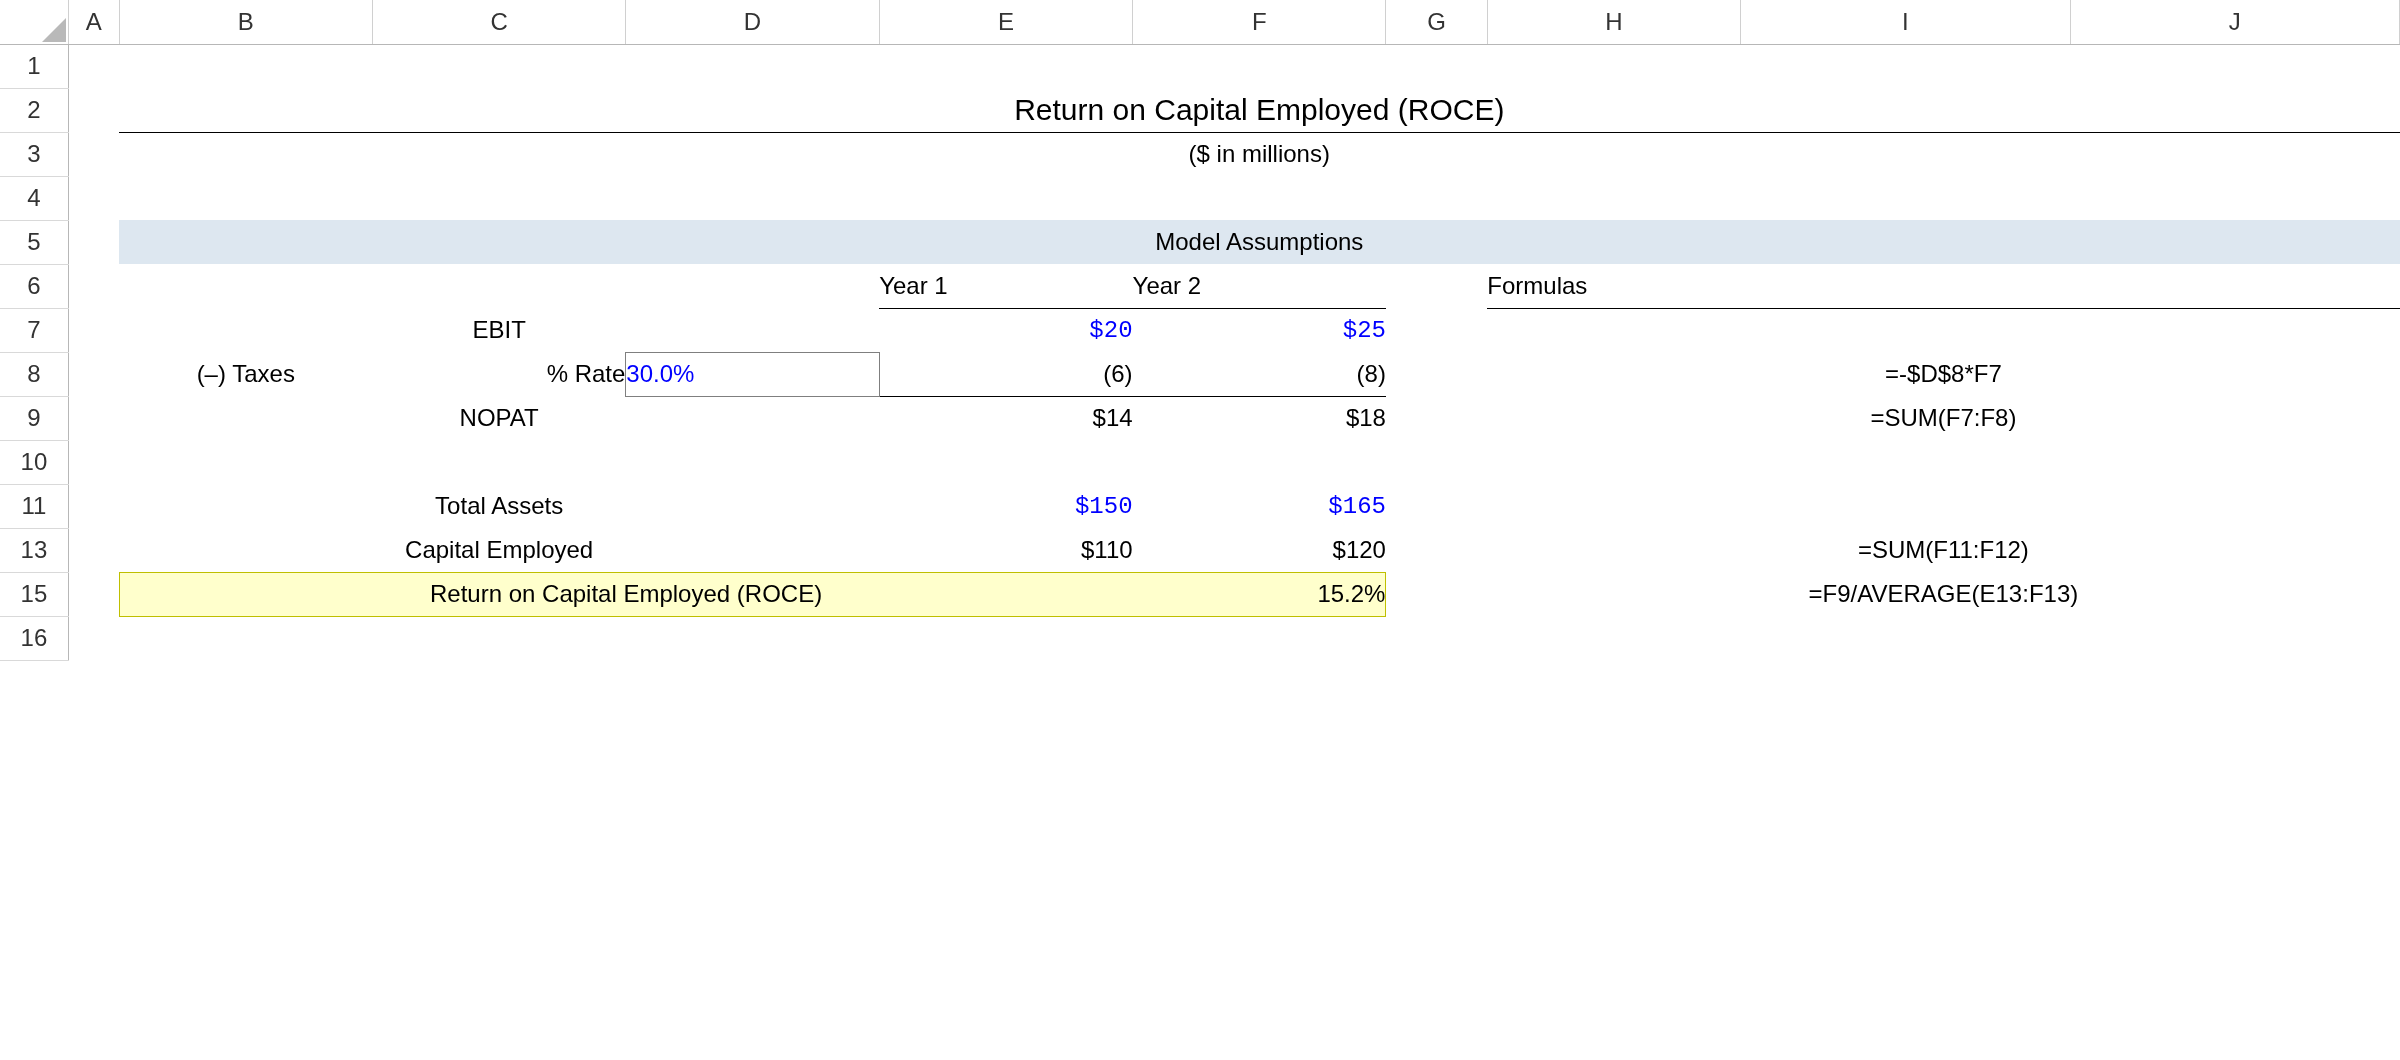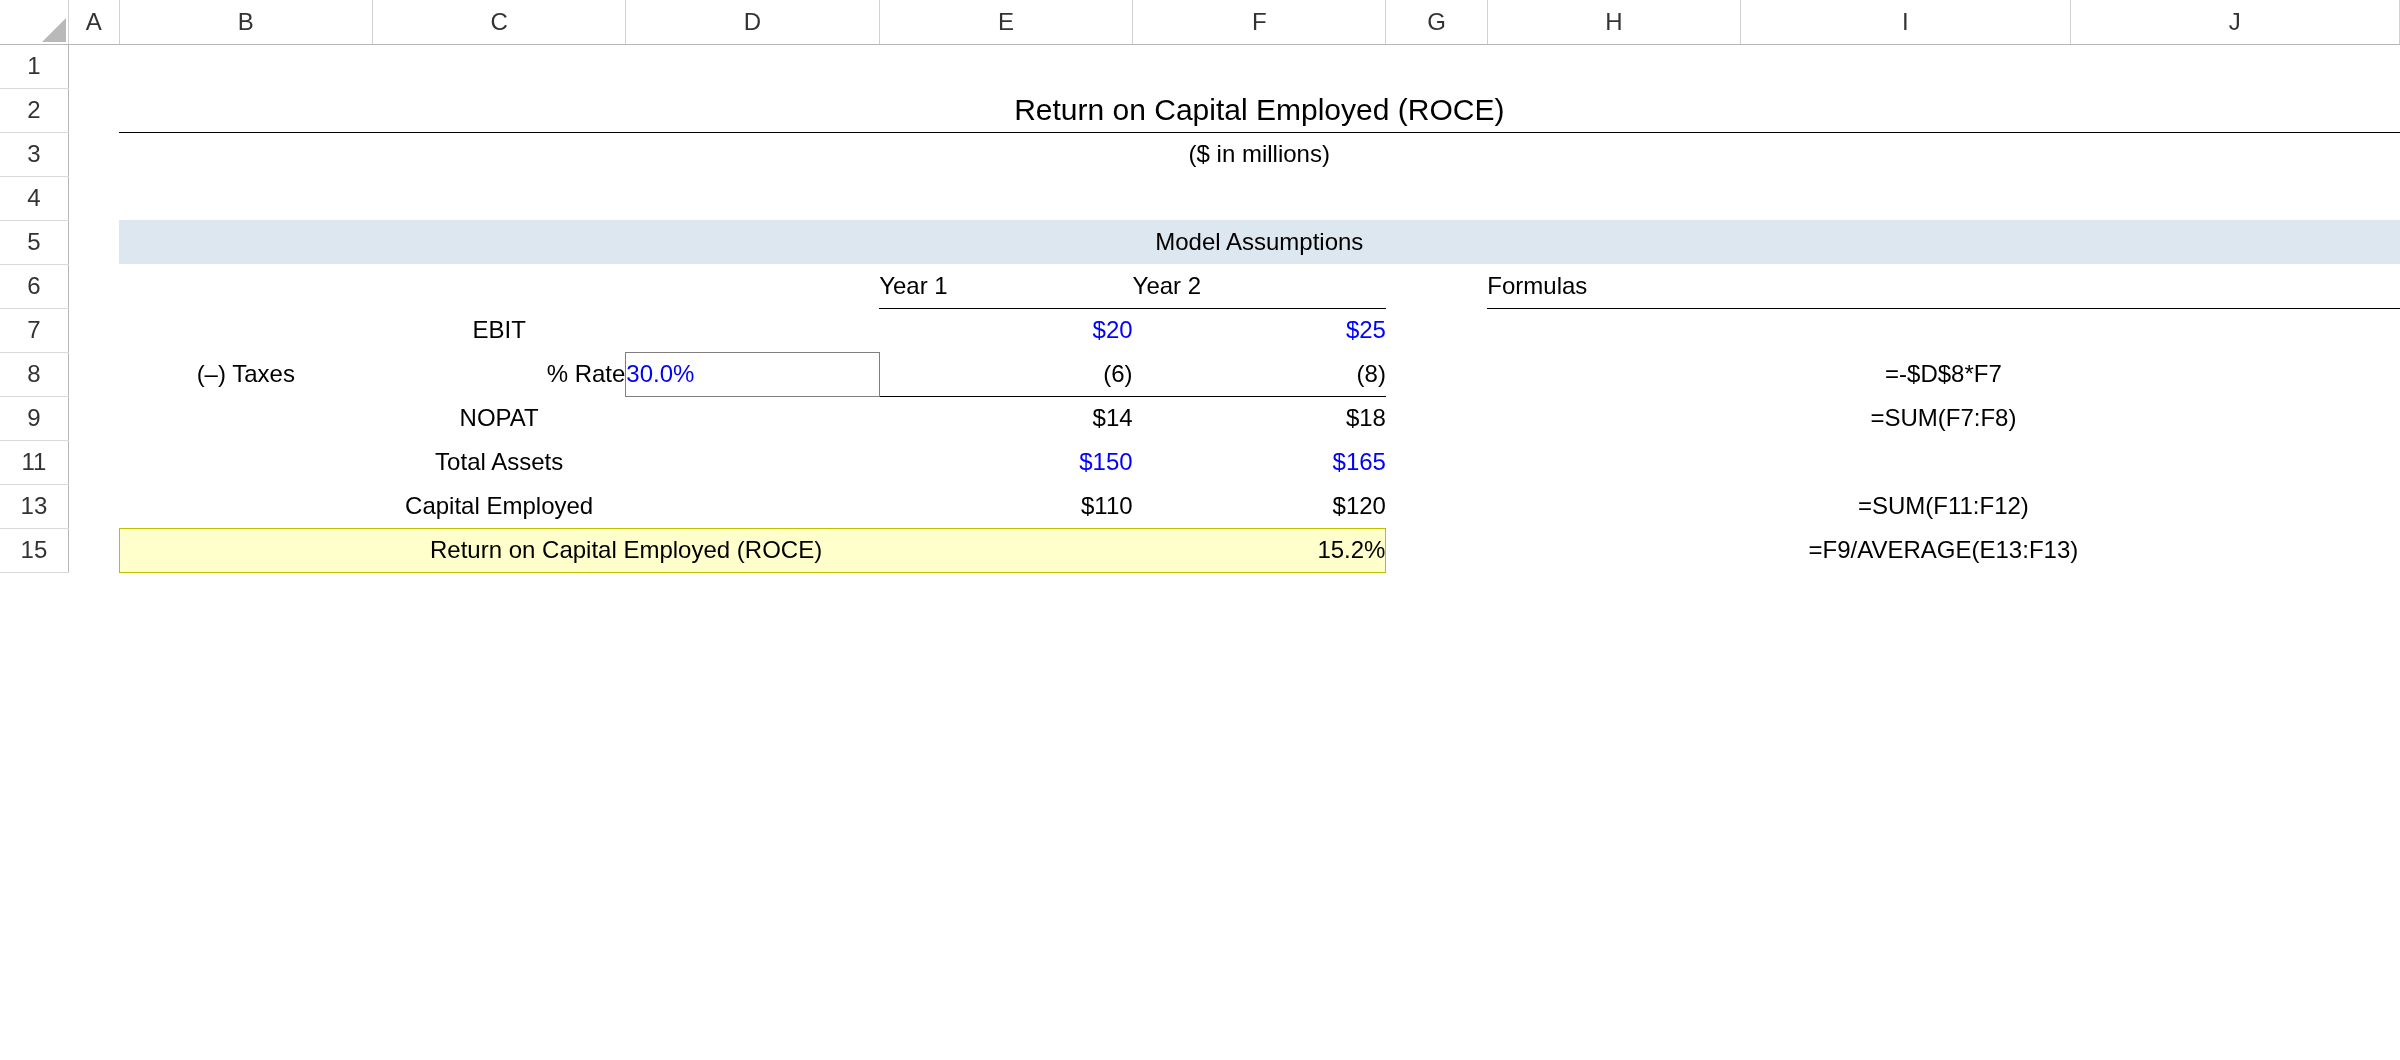--- a/index.html
+++ b/index.html
@@ -69,21 +69,21 @@
     text-align: center;
     color: #333;
     font-size: 24px;
   }
 
   
   .cell { padding: 4px 8px; text-align: center; }
   .right { text-align: right; }
   .center { text-align: left; }
   .bold { font-weight: bold; }
-  .blue { color: #0000ff; }
+  .blue { color: #0000ff; font-family: Liberation Mono, monospace; }
 
   .title-row td.content { border-bottom: 1px solid #000; }
   .section-hdr {
     background: #dde7f0;
     font-weight: bold;
     padding-left: 8px;
   }
   .underline { border-bottom: 1px solid #000; }
 
   .input-box {
@@ -197,20 +197,24 @@
   <tr>
     <td class="rowhdr">9</td>
     <td></td>
     <td class="cell bold" colspan="3">NOPAT</td>
     <td class="cell right bold">$14</td>
     <td class="cell right bold">$18</td>
     <td></td>
     <td class="cell" colspan="3">=SUM(F7:F8)</td>
   </tr>
 
+  <tr>
+    <td class="rowhdr">10</td>
+    <td colspan="10"></td>
+  </tr>
 
   <tr>
     <td class="rowhdr">11</td>
     <td></td>
     <td class="cell" colspan="3">Total Assets</td>
     <td class="cell right blue">$150</td>
     <td class="cell right blue">$165</td>
     <td></td>
     <td colspan="3"></td>
   </tr>
@@ -229,16 +233,20 @@
 
   <tr>
     <td class="rowhdr">15</td>
     <td></td>
     <td class="cell bold hl hl-left" colspan="4">Return on Capital Employed (ROCE)</td>
     <td class="cell right bold hl hl-right">15.2%</td>
     <td></td>
     <td class="cell" colspan="3">=F9/AVERAGE(E13:F13)</td>
   </tr>
 
+  <tr>
+    <td class="rowhdr">16</td>
+    <td colspan="10"></td>
+  </tr>
 
 </tbody>
     </table>
 </div>
 
 </body></html>

